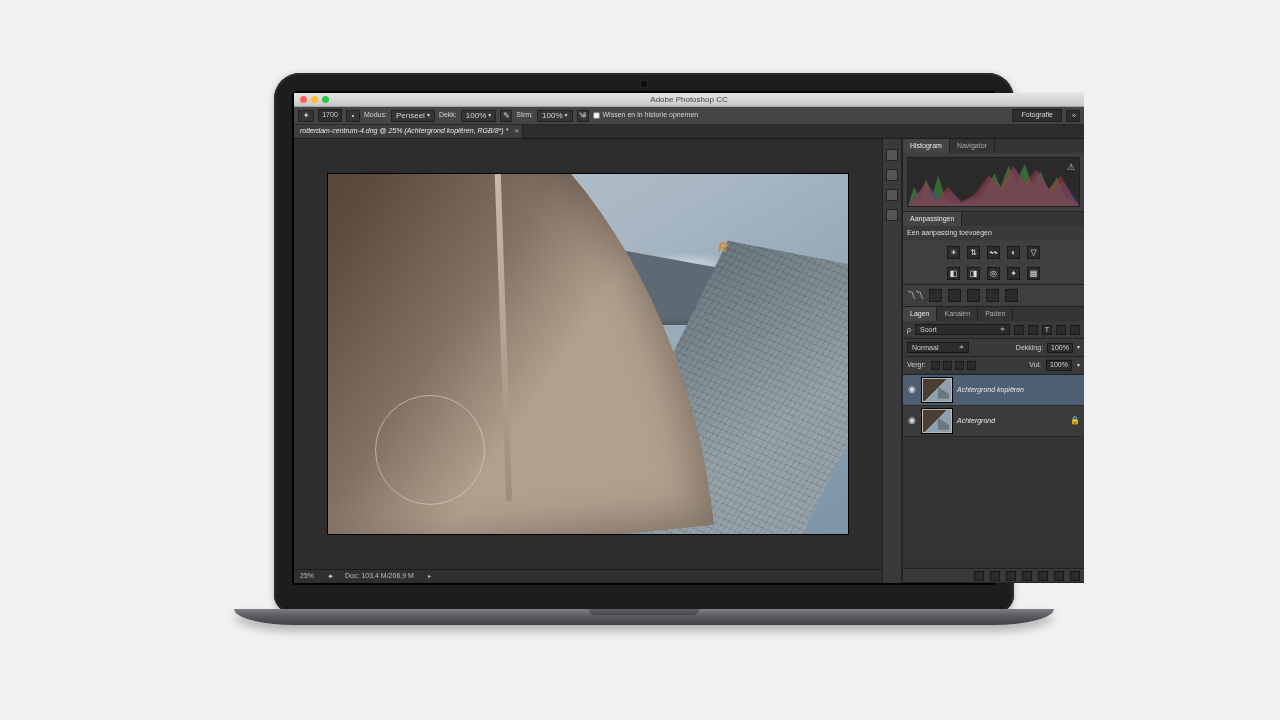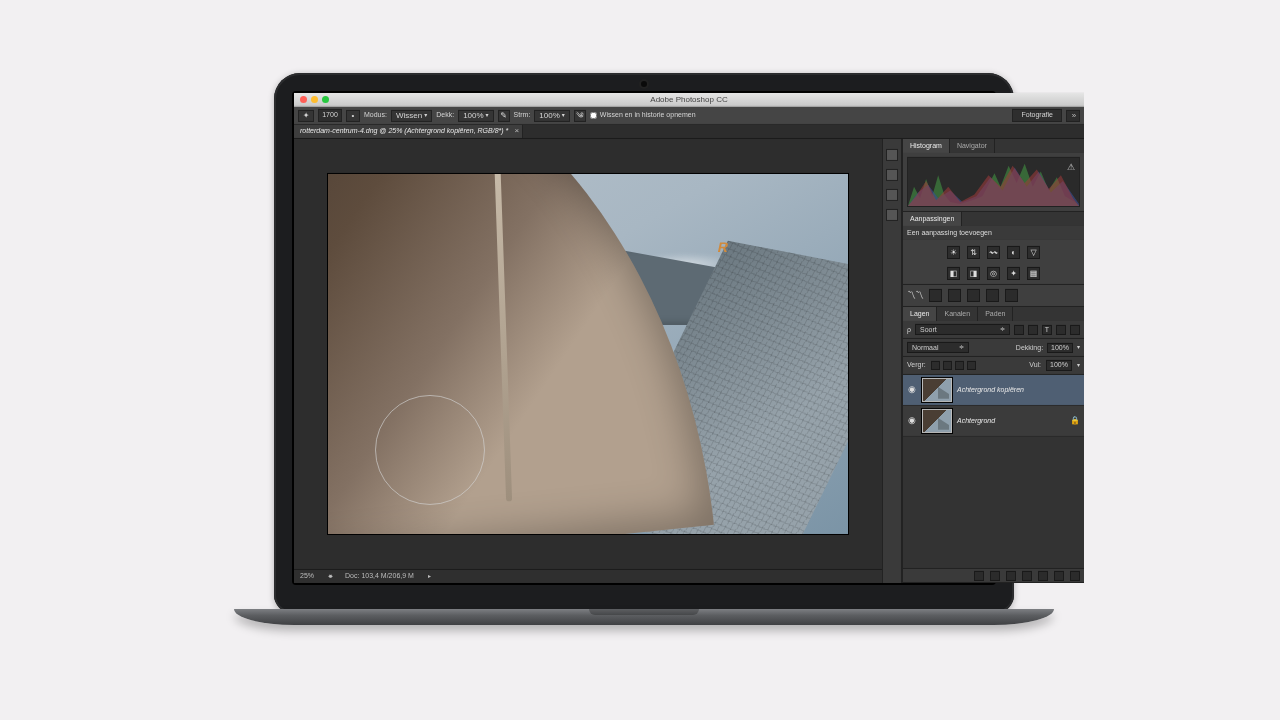--- a/index.html
+++ b/index.html
@@ -268,21 +268,21 @@
           <span>Adobe Photoshop CC</span>
         </div>
 
         <div class="optbar">
           <div class="chip" style="width:16px;justify-content:center;">✦</div>
           <div class="brushsize">1700</div>
           <div class="chip" style="width:14px;justify-content:center;">•</div>
 
           <span class="txt">Modus:</span>
           <div class="chip">
-            <span>Wissen</span>
+            <span>Penseel</span>
               <span style="font-size:6px;">▾</span>
           </div>
 
           <span class="txt">Dekk:</span>
           <div class="chip">
             <span>100%</span>
               <span style="font-size:6px;">▾</span>
           </div>
           <div class="chip" style="width:12px;justify-content:center;">✎</div>
 

